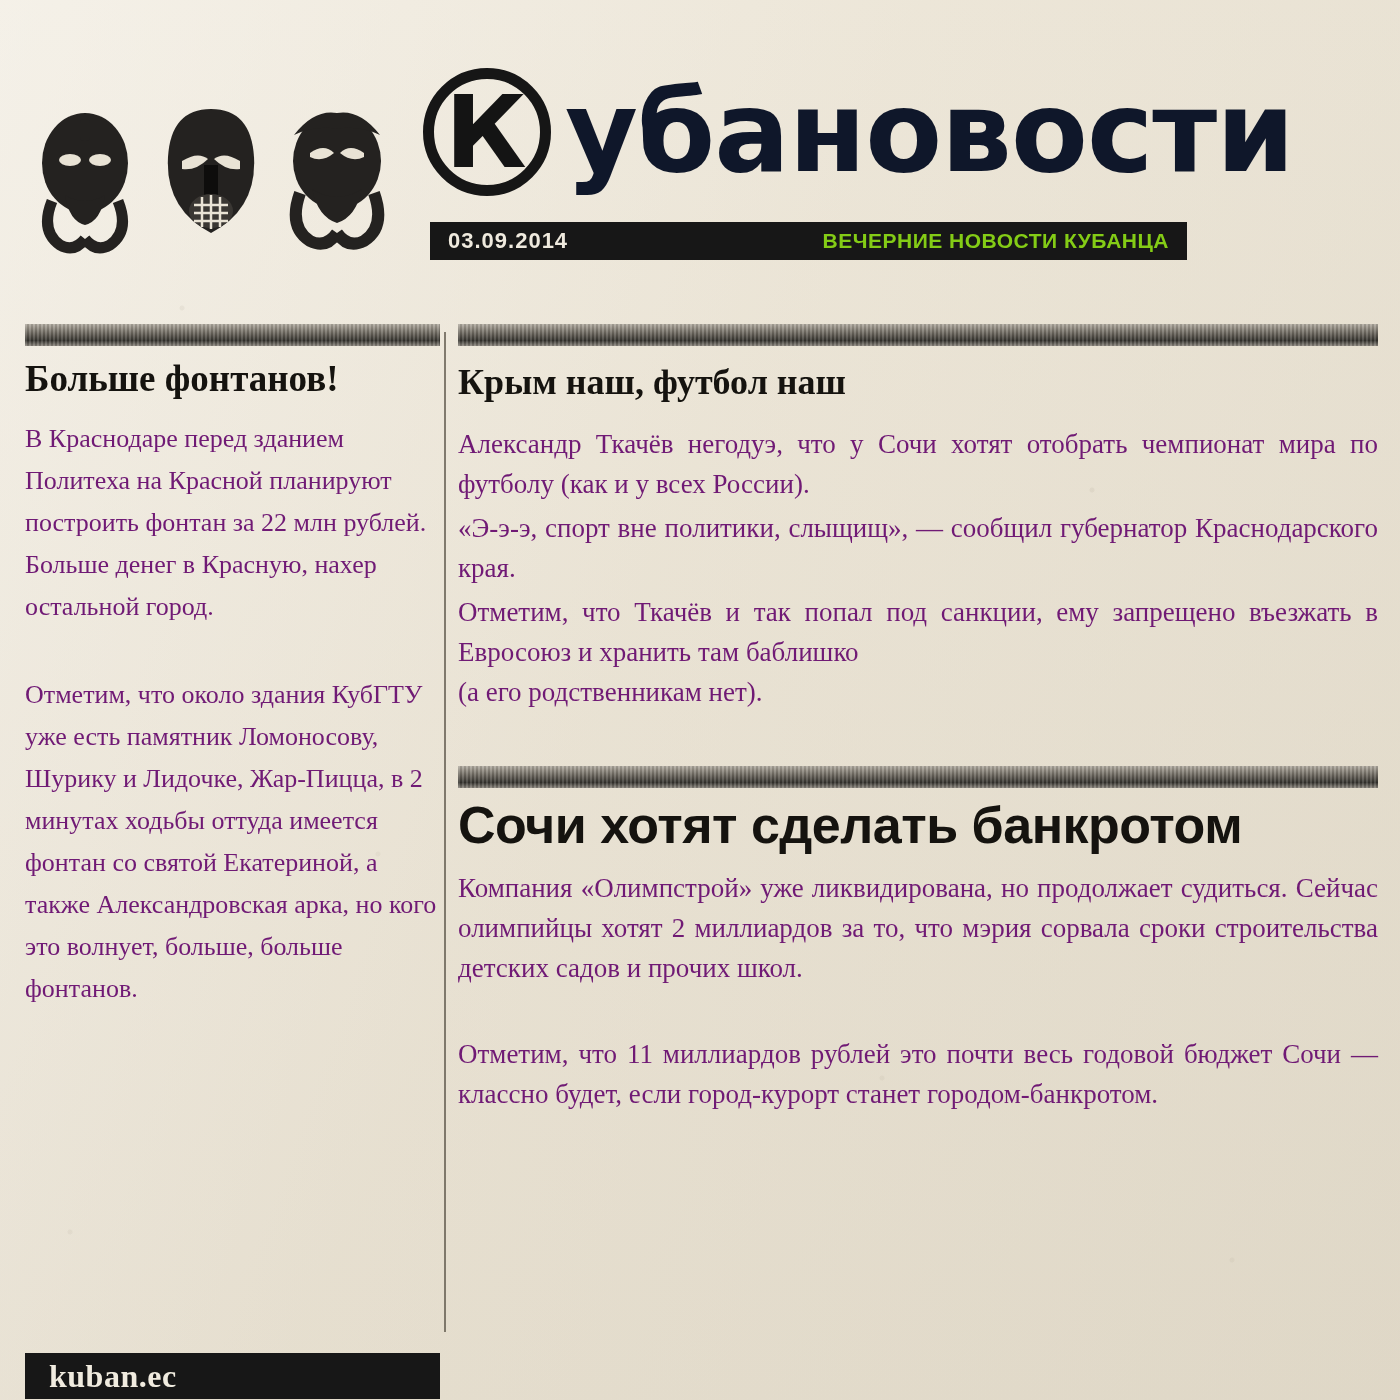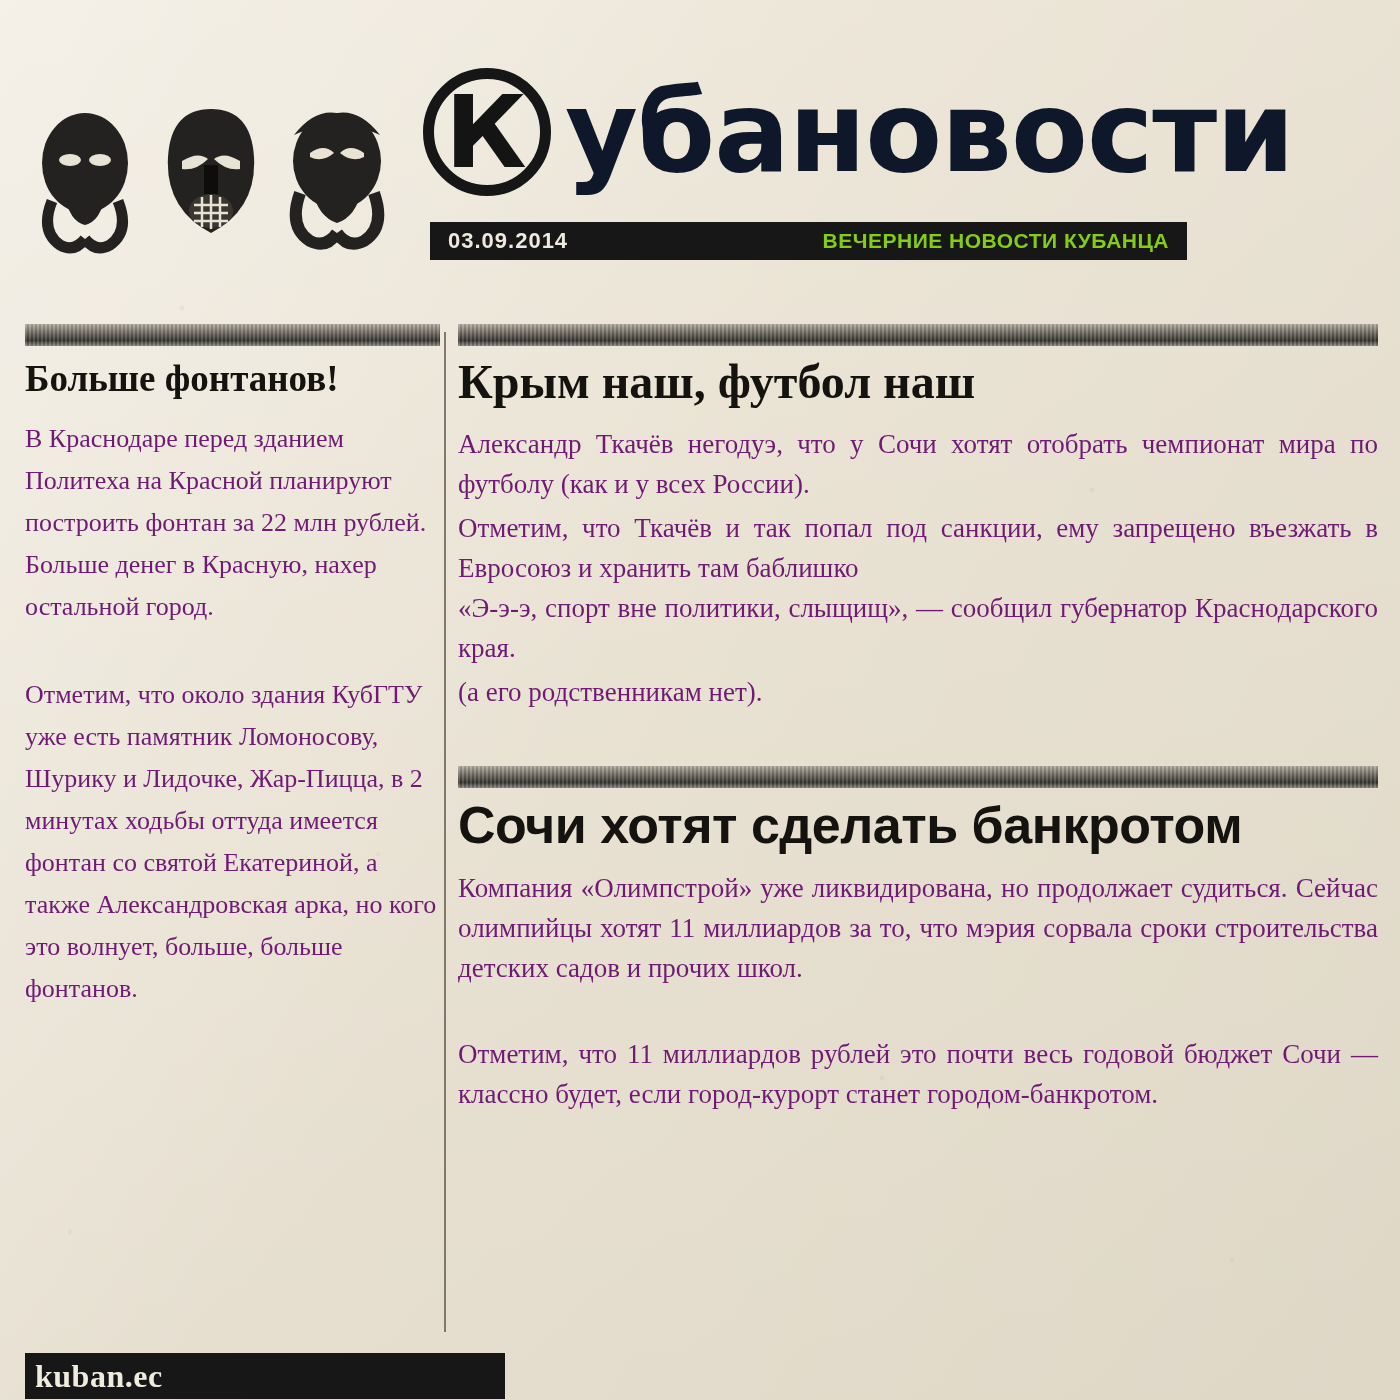--- a/index.html
+++ b/index.html
@@ -181,21 +181,21 @@
   }
   h2.headline.big {
     font-family: Liberation Sans, sans-serif;
     font-size: 52px;
     font-weight: bold;
     line-height: 50px;
     letter-spacing: -0.5px;
   }
   h2.headline.serif-big {
     font-family: "Liberation Serif", serif;
-    font-size: 48px;
+    font-size: 36px;
     font-weight: bold;
     line-height: 48px;
   }
   p.body {
     margin: 0 0 20px 0;
     font-family: "Liberation Serif", serif;
     font-size: 27px;
     line-height: 40px;
     color: #701a75;
   }
@@ -203,26 +203,26 @@
   .col-left p.body {
     font-size: 26px;
     line-height: 42px;
   }
   .spacer-block { height: 26px; }
 
   .footer-bar {
     position: absolute;
     left: 25px;
     top: 1029px;
-    width: 480px;
+    width: 415px;
     height: 46px;
     background: #171717;
     display: flex;
     align-items: center;
-    padding-left: 10px;
+    padding-left: 24px;
     box-sizing: border-box;
   }
   .footer-bar .site {
     color: #f0ebdf;
     font-family: "Liberation Serif", serif;
     font-size: 32px;
     font-weight: bold;
     letter-spacing: 0.5px;
   }
   .section-gap { height: 34px; }
@@ -314,27 +314,27 @@
 
     <div class="footer-bar">
       <span class="site">kuban.ec</span>
     </div>
 
     <div class="col-right">
 
       <div class="rule right"></div>
       <h2 class="headline serif-big">Крым наш, футбол наш</h2>
       <p class="body justify" style="margin-bottom:4px;">Александр Ткачёв негодуэ, что у Сочи хотят отобрать чемпионат мира по футболу (как и у всех России).</p>
+      <p class="body justify" style="margin-bottom:4px;">«Э-э-э, спорт вне политики, слыщищ», — сообщил губернатор Краснодарского края.</p>
       <p class="body justify" style="margin-bottom:0px;">Отметим, что Ткачёв и так попал под санкции, ему запрещено въезжать в Евросоюз и хранить там баблишко</p>
-      <p class="body justify" style="margin-bottom:4px;">«Э-э-э, спорт вне политики, слыщищ», — сообщил губернатор Краснодарского края.</p>
       <p class="body"> (а его родственникам нет).</p>
 
       <div class="section-gap"></div>
 
       <div class="rule right"></div>
       <h2 class="headline big">Сочи хотят сделать банкротом</h2>
-      <p class="body justify">Компания «Олимпстрой» уже ликвидирована, но продолжает судиться. Сейчас олимпийцы хотят 11 миллиардов за то, что мэрия сорвала сроки строительства детских садов и прочих школ.</p>
+      <p class="body justify">Компания «Олимпстрой» уже ликвидирована, но продолжает судиться. Сейчас олимпийцы хотят 2 миллиардов за то, что мэрия сорвала сроки строительства детских садов и прочих школ.</p>
       <div class="spacer-block"></div>
       <p class="body justify">Отметим, что 11 миллиардов рублей это почти весь годовой бюджет Сочи — классно будет, если город-курорт станет городом-банкротом.</p>
     </div>
 
   </div>
 </div>
 
 </body></html>

